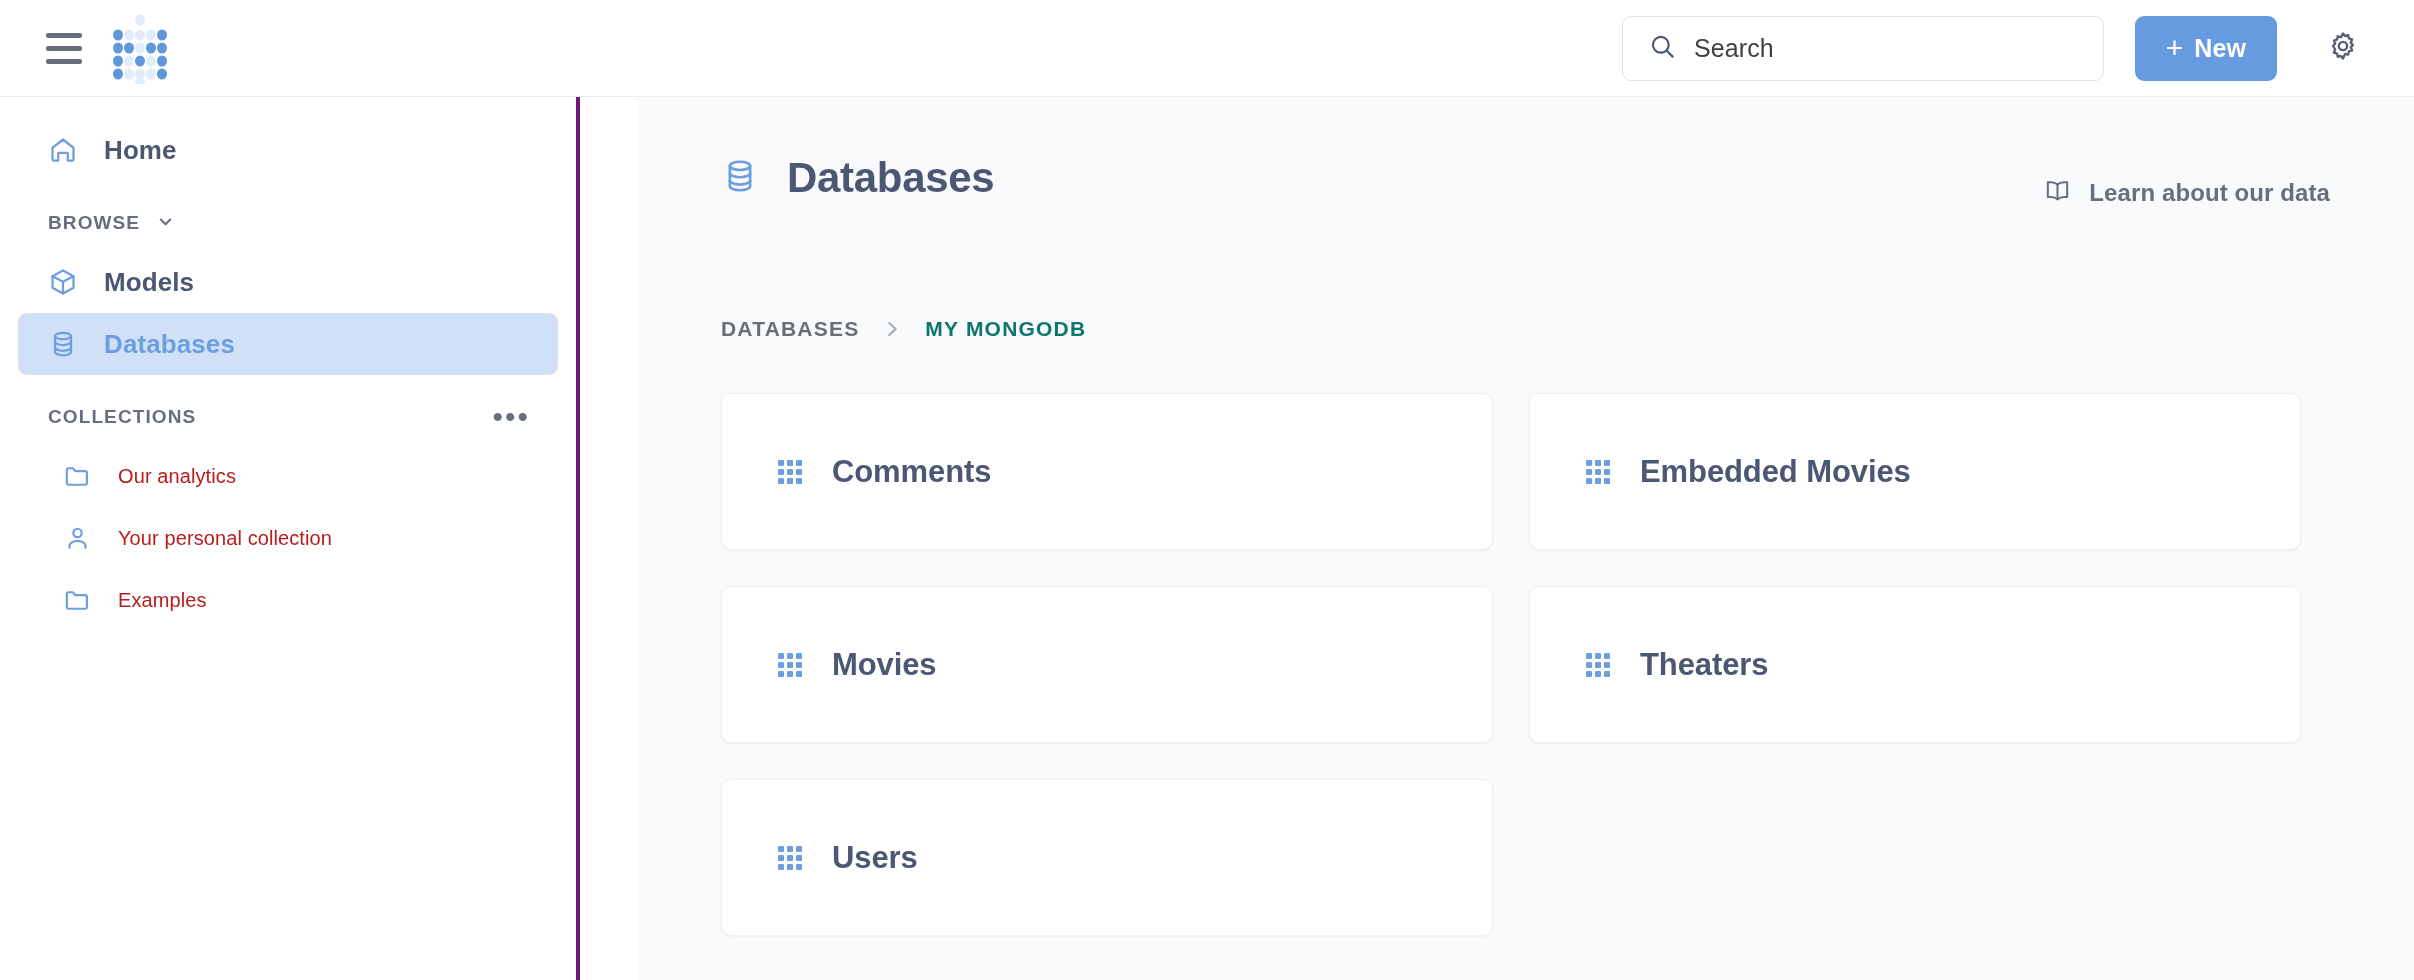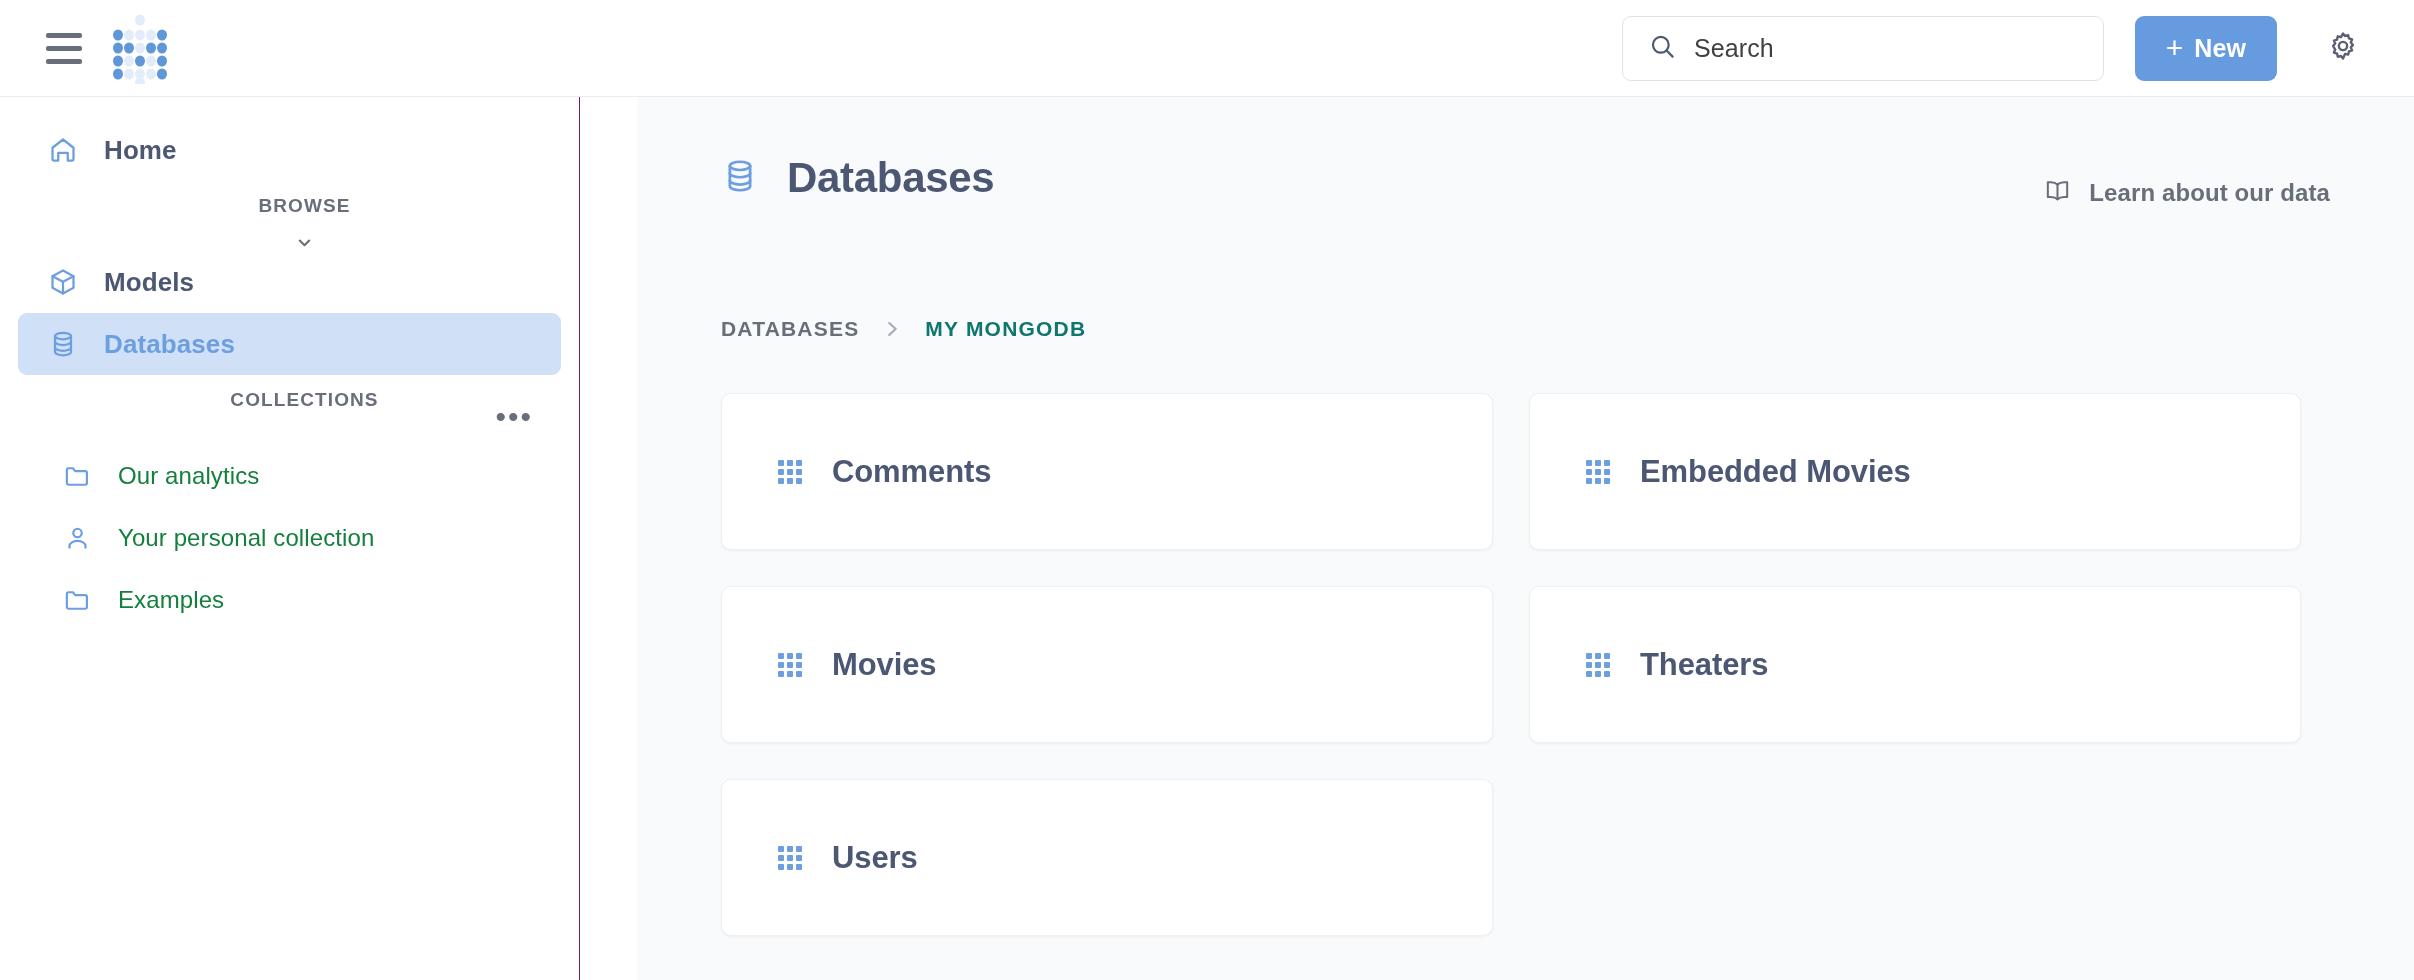--- a/index.html
+++ b/index.html
@@ -119,21 +119,21 @@
   }
 
   
   .sidebar {
     position: absolute;
     top: 97px;
     left: 0;
     width: 580px;
     height: 883px;
     background: #ffffff;
-    border-right: 1px solid #701a75;
+    border-right: 4px solid #701a75;
     padding-top: 22px;
     text-align: center;
   }
 
   .nav-item {
     display: flex;
     align-items: center;
     gap: 26px;
     height: 62px;
     margin: 0 18px;
@@ -160,21 +160,20 @@
   }
 
   .section-head {
     display: flex;
     align-items: center;
     height: 56px;
     margin: 0 18px;
     padding-left: 30px;
     gap: 16px;
     margin-top: 14px;
-    flex-direction: column;
   }
   .section-head .sec-label {
     font-size: 19px;
     font-weight: 700;
     letter-spacing: 1.1px;
     color: #696e7b;
   }
   .section-head.with-actions { justify-content: flex-start; position: relative; }
   .dots-btn {
     position: absolute;
@@ -193,22 +192,22 @@
     display: flex;
     align-items: center;
     gap: 26px;
     height: 62px;
     margin: 0 18px;
     padding-left: 44px;
     border-radius: 9px;
     cursor: pointer;
   }
   .collection-item .coll-label {
-    font-size: 24px;
-    color: #15803d;
+    font-size: 20px;
+    color: #b91c1c;
     letter-spacing: 0.1px;
   }
 
   
   .main {
     position: absolute;
     top: 97px;
     left: 637px;
     width: 1777px;
     height: 883px;

